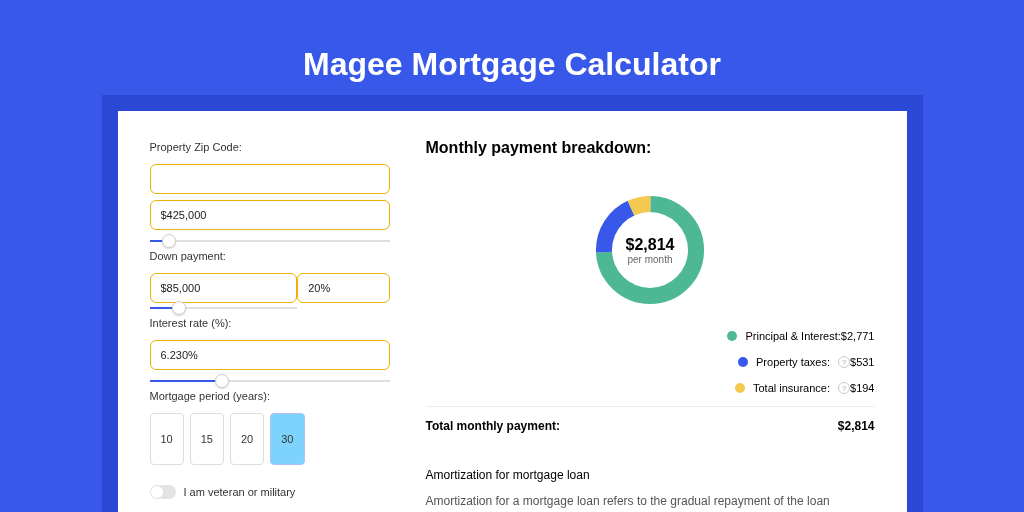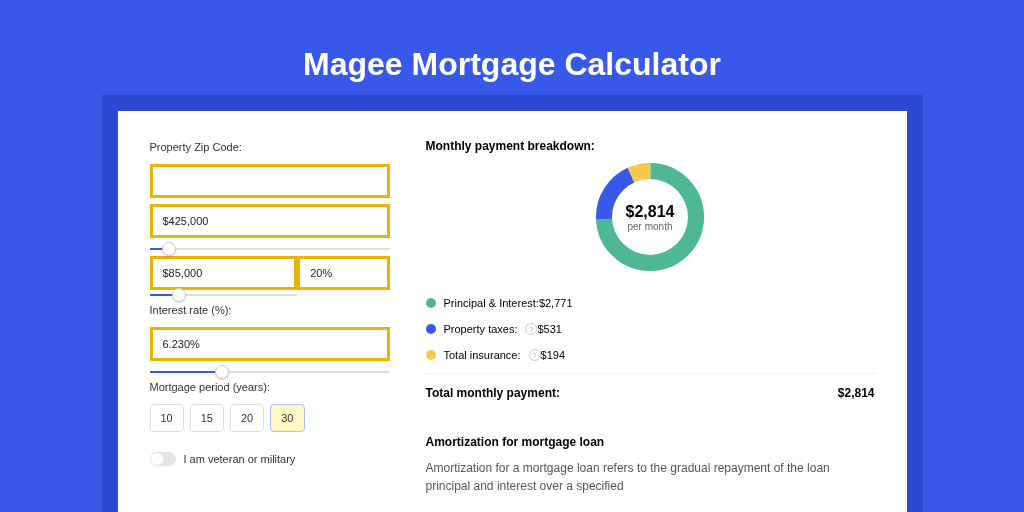--- a/index.html
+++ b/index.html
@@ -2,64 +2,65 @@
 <html><head>
 <meta charset="utf-8">
 <style>
 *{box-sizing:border-box;margin:0;padding:0;font-family:-apple-system,BlinkMacSystemFont,'Segoe UI',Arial,sans-serif}
 body{background:#3858e9;width:1024px;height:512px;overflow:hidden;padding-top:46px}
 h1{color:#fff;text-align:center;font-size:32px;font-weight:700;margin-bottom:28px}
 .card{background:#fff;width:789px;margin:0 auto;padding:28px 32px;display:flex;gap:36px;box-shadow:0 0 0 16px #2b48d4}
 .left{width:240px;display:flex;flex-direction:column;gap:6px}
 .right{flex:1}
 label{font-size:11px;color:#333;display:block;margin-top:2px;margin-bottom:5px}
-input[type=text]{width:100%;border:3px solid #eab308;border-radius:0;padding:8px 10px;font-size:11px;color:#222}
+input[type=text]{width:100%;border:1px solid #eab308;border-radius:6px;padding:8px 10px;font-size:11px;color:#222}
 .slider-track{height:2px;background:#e0e0e0;margin:4px 0 0 0;position:relative}
 .slider-fill{position:absolute;left:0;top:0;height:2px;background:#3858e9}
 .slider-thumb{position:absolute;top:-6px;width:14px;height:14px;background:#fff;border:1px solid #ccc;border-radius:50%;box-shadow:0 1px 2px rgba(0,0,0,.15)}
 .row2{display:flex;gap:0}
 .row2>div:first-child{flex:1.6}
 .row2>div:last-child{flex:1}
 .periods{display:flex;gap:6px}
-.period{border:1px solid #ddd;border-radius:4px;padding:7px 10px;font-size:11px;color:#333;cursor:pointer}
-.period.sel{background:#fef9c3;border-color:#b0c0f7}
+.period{border:1px solid #ddd;border-radius:4px;padding:19px 10px;font-size:11px;color:#333;cursor:pointer}
+.period.sel{background:#7dd3fc;border-color:#b0c0f7}
 .toggle-row{display:flex;align-items:center;gap:8px;margin-top:14px}
 .toggle{width:26px;height:14px;border-radius:8px;background:#e4e4e4;position:relative}
 .toggle::after{content:"";position:absolute;left:1px;top:1px;width:12px;height:12px;background:#fff;border-radius:50%}
-.right h3{font-size:12px;font-weight:700;margin-bottom:4px}
+.right h3{font-size:16px;font-weight:700;margin-bottom:33px}
 .donut-wrap{display:flex;justify-content:center;margin-bottom:20px}
 .donut{position:relative;width:120px;height:120px}
 .donut-center{position:absolute;inset:22px;background:#fff;border-radius:50%;display:flex;flex-direction:column;align-items:center;justify-content:center}
 .donut-center .v{font-size:16px;font-weight:700}
 .donut-center .s{font-size:10px;color:#666}
 .legend{display:flex;flex-direction:column;gap:14px;border-bottom:1px solid #eee;padding-bottom:12px;margin-bottom:12px}
-.lrow{display:flex;align-items:center;justify-content:flex-start;font-size:11px}
+.lrow{display:flex;align-items:center;justify-content:flex-end;font-size:11px}
 .lleft{display:flex;align-items:center;gap:8px}
 .dot{width:10px;height:10px;border-radius:50%}
 .qmark{width:12px;height:12px;border:1px solid #ccc;border-radius:50%;font-size:8px;color:#aaa;display:inline-flex;align-items:center;justify-content:center}
 .total{display:flex;justify-content:space-between;font-size:12px;font-weight:700;margin-bottom:24px}
-.amort h4{font-size:12px;font-weight:700;margin-bottom:10px;padding-top:10px;border-top:1px solid transparent}
+.amort h4{font-size:12px;font-weight:400;margin-bottom:10px;padding-top:10px;border-top:1px solid transparent}
 .amort p{font-size:12px;color:#555;line-height:1.5}
 </style>
 </head>
 <body>
 
 <h1>Magee Mortgage Calculator</h1>
 
 <div class="card">
   <div class="left">
     <label>Property Zip Code:</label>
     <input type="text" value="" style="">
 
     <input type="text" value="$425,000" style="">
     <div class="slider-track">
       <div class="slider-fill" style="width:8%"></div>
       <div class="slider-thumb" style="left:calc(8% - 7px)"></div>
     </div>
 
+    <label>Down payment:</label>
     <div class="row2">
       <div>
         <input type="text" value="$85,000" style="">
         <div class="slider-track">
           <div class="slider-fill" style="width:20%"></div>
           <div class="slider-thumb" style="left:calc(20% - 7px)"></div>
         </div>
       </div>
       <div><input type="text" value="20%" style=""></div>
     </div>

